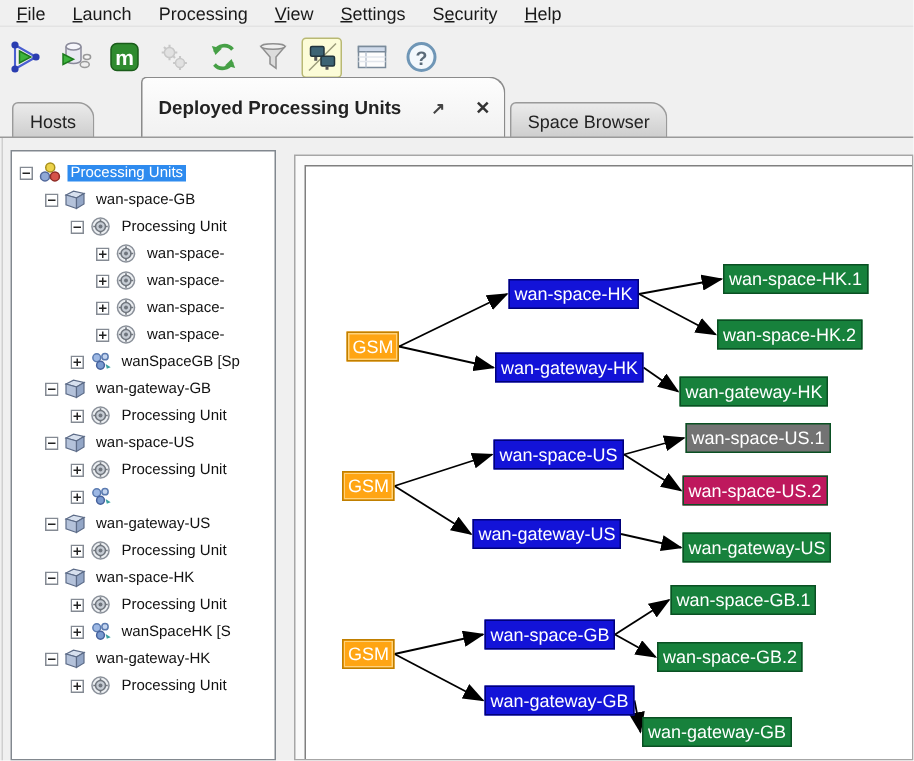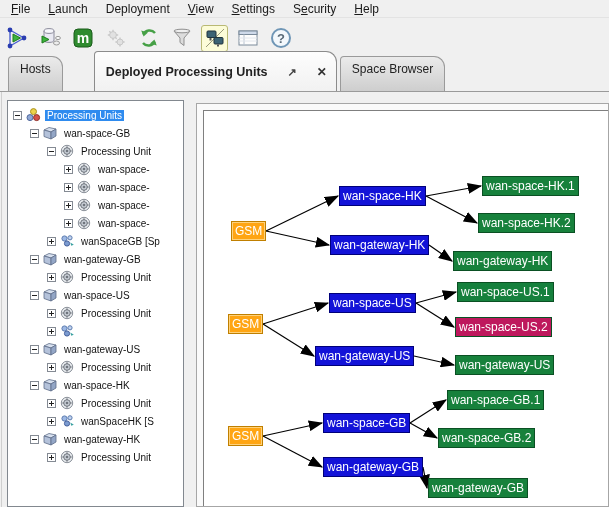--- a/index.html
+++ b/index.html
@@ -14,21 +14,21 @@
   .menu-item { font-size:12px; color:#1a1a1a; padding:1px 9px; cursor:default; }
   .menu-item u { text-decoration:underline; }
   
   .toolbar { height:40px; display:flex; align-items:center; gap:6px; padding-left:3px; }
   .tbtn { width:27px; height:27px; display:flex; align-items:center; justify-content:center;
           border-radius:3px; box-sizing:border-box; }
   .tbtn.selected { background:#fcfcd8; border:1px solid #b9b974; }
   .tbtn.disabled { opacity:.55; filter:grayscale(.9); }
   
   .tabbar { position:absolute; left:8px; top:64px; height:28px; display:flex; align-items:flex-end; }
-  .tab { font-size:12px; color:#222; box-sizing:border-box; height:36px;
+  .tab { font-size:12px; color:#222; box-sizing:border-box; height:24px;
          padding:5px 11px 0 11px; margin-right:3px;
          background:linear-gradient(#ebebeb,#cdcdcd);
          border:1px solid #9a9a9a; border-bottom:none; border-radius:4px 11px 0 0; }
   .tab.active { height:41px; font-weight:bold; font-size:12.5px;
                 background:linear-gradient(#fdfdfd,#f1f1f1);
                 border-color:#8b8b8b; display:flex; align-items:center; gap:20px;
                 padding:0 9px 0 11px;margin-left:28px; }
   .tab-float { font-weight:bold; font-size:11px; color:#444; }
   .tab-close { font-weight:bold; font-size:12px; color:#333; }
   .tabline { position:absolute; left:0; right:0; top:91px; height:1px; background:#9a9a9a; }
@@ -52,21 +52,21 @@
   .gnode { position:absolute; z-index:2; font-size:12px; color:#fff;
            padding:2px 3px; white-space:nowrap; cursor:default; }
   .gnode.gsm  { box-shadow: inset 0 0 0 1px #ffd27a; text-align: center; }
 </style>
 </head>
 <body>
 
 <div class="menubar">
     <span class="menu-item"><u>F</u>ile</span>
     <span class="menu-item"><u>L</u>aunch</span>
-    <span class="menu-item">Deployment</span>
+    <span class="menu-item">Processing</span>
     <span class="menu-item"><u>V</u>iew</span>
     <span class="menu-item"><u>S</u>ettings</span>
     <span class="menu-item">S<u>e</u>curity</span>
     <span class="menu-item"><u>H</u>elp</span>
   </div>
 
 <div class="toolbar">
     <div class="tbtn">
       <svg width="24" height="24" viewBox="0 0 24 24">
         <path d="M5 4 L5 20 M5 4 L19 12 M5 20 L19 12" stroke="#4a5fd0" stroke-width="1.4" fill="none"></path>
@@ -526,21 +526,21 @@
       </svg>
       <div class="gnode gsm" style="left: 27px; top: 110px; background: rgb(255, 165, 19); border: 1px solid rgb(192, 127, 0);">GSM</div>
       <div class="gnode pu" style="left: 135px; top: 75px; background: rgb(19, 19, 216); border: 1px solid rgb(0, 0, 122);">wan-space-HK</div>
       <div class="gnode pu" style="left: 126px; top: 124px; background: rgb(19, 19, 216); border: 1px solid rgb(0, 0, 122);">wan-gateway-HK</div>
       <div class="gnode inst" style="left: 278px; top: 65px; background: rgb(23, 129, 60); border: 1px solid rgb(10, 80, 35);">wan-space-HK.1</div>
       <div class="gnode inst" style="left: 274px; top: 102px; background: rgb(23, 129, 60); border: 1px solid rgb(10, 80, 35);">wan-space-HK.2</div>
       <div class="gnode inst" style="left: 249px; top: 140px; background: rgb(23, 129, 60); border: 1px solid rgb(10, 80, 35);">wan-gateway-HK</div>
       <div class="gnode gsm" style="left: 24px; top: 203px; background: rgb(255, 165, 19); border: 1px solid rgb(192, 127, 0);">GSM</div>
       <div class="gnode pu" style="left: 125px; top: 182px; background: rgb(19, 19, 216); border: 1px solid rgb(0, 0, 122);">wan-space-US</div>
       <div class="gnode pu" style="left: 111px; top: 235px; background: rgb(19, 19, 216); border: 1px solid rgb(0, 0, 122);">wan-gateway-US</div>
-      <div class="gnode inst" style="left: 253px; top: 171px; background: #15803d; border: 1px solid rgb(10, 80, 35);">wan-space-US.1</div>
+      <div class="gnode inst" style="left: 253px; top: 171px; background: #737373; border: 1px solid rgb(10, 80, 35);">wan-space-US.1</div>
       <div class="gnode inst" style="left: 251px; top: 206px; background: #be185d; border: 1px solid rgb(10, 80, 35);">wan-space-US.2</div>
       <div class="gnode inst" style="left: 251px; top: 244px; background: rgb(23, 129, 60); border: 1px solid rgb(10, 80, 35);">wan-gateway-US</div>
       <div class="gnode gsm" style="left: 24px; top: 315px; background: rgb(255, 165, 19); border: 1px solid rgb(192, 127, 0);">GSM</div>
       <div class="gnode pu" style="left: 119px; top: 302px; background: rgb(19, 19, 216); border: 1px solid rgb(0, 0, 122);">wan-space-GB</div>
       <div class="gnode pu" style="left: 119px; top: 346px; background: rgb(19, 19, 216); border: 1px solid rgb(0, 0, 122);">wan-gateway-GB</div>
       <div class="gnode inst" style="left: 243px; top: 279px; background: rgb(23, 129, 60); border: 1px solid rgb(10, 80, 35);">wan-space-GB.1</div>
       <div class="gnode inst" style="left: 234px; top: 317px; background: rgb(23, 129, 60); border: 1px solid rgb(10, 80, 35);">wan-space-GB.2</div>
       <div class="gnode inst" style="left: 224px; top: 367px; background: rgb(23, 129, 60); border: 1px solid rgb(10, 80, 35);">wan-gateway-GB</div>
     </div>
 </div>

